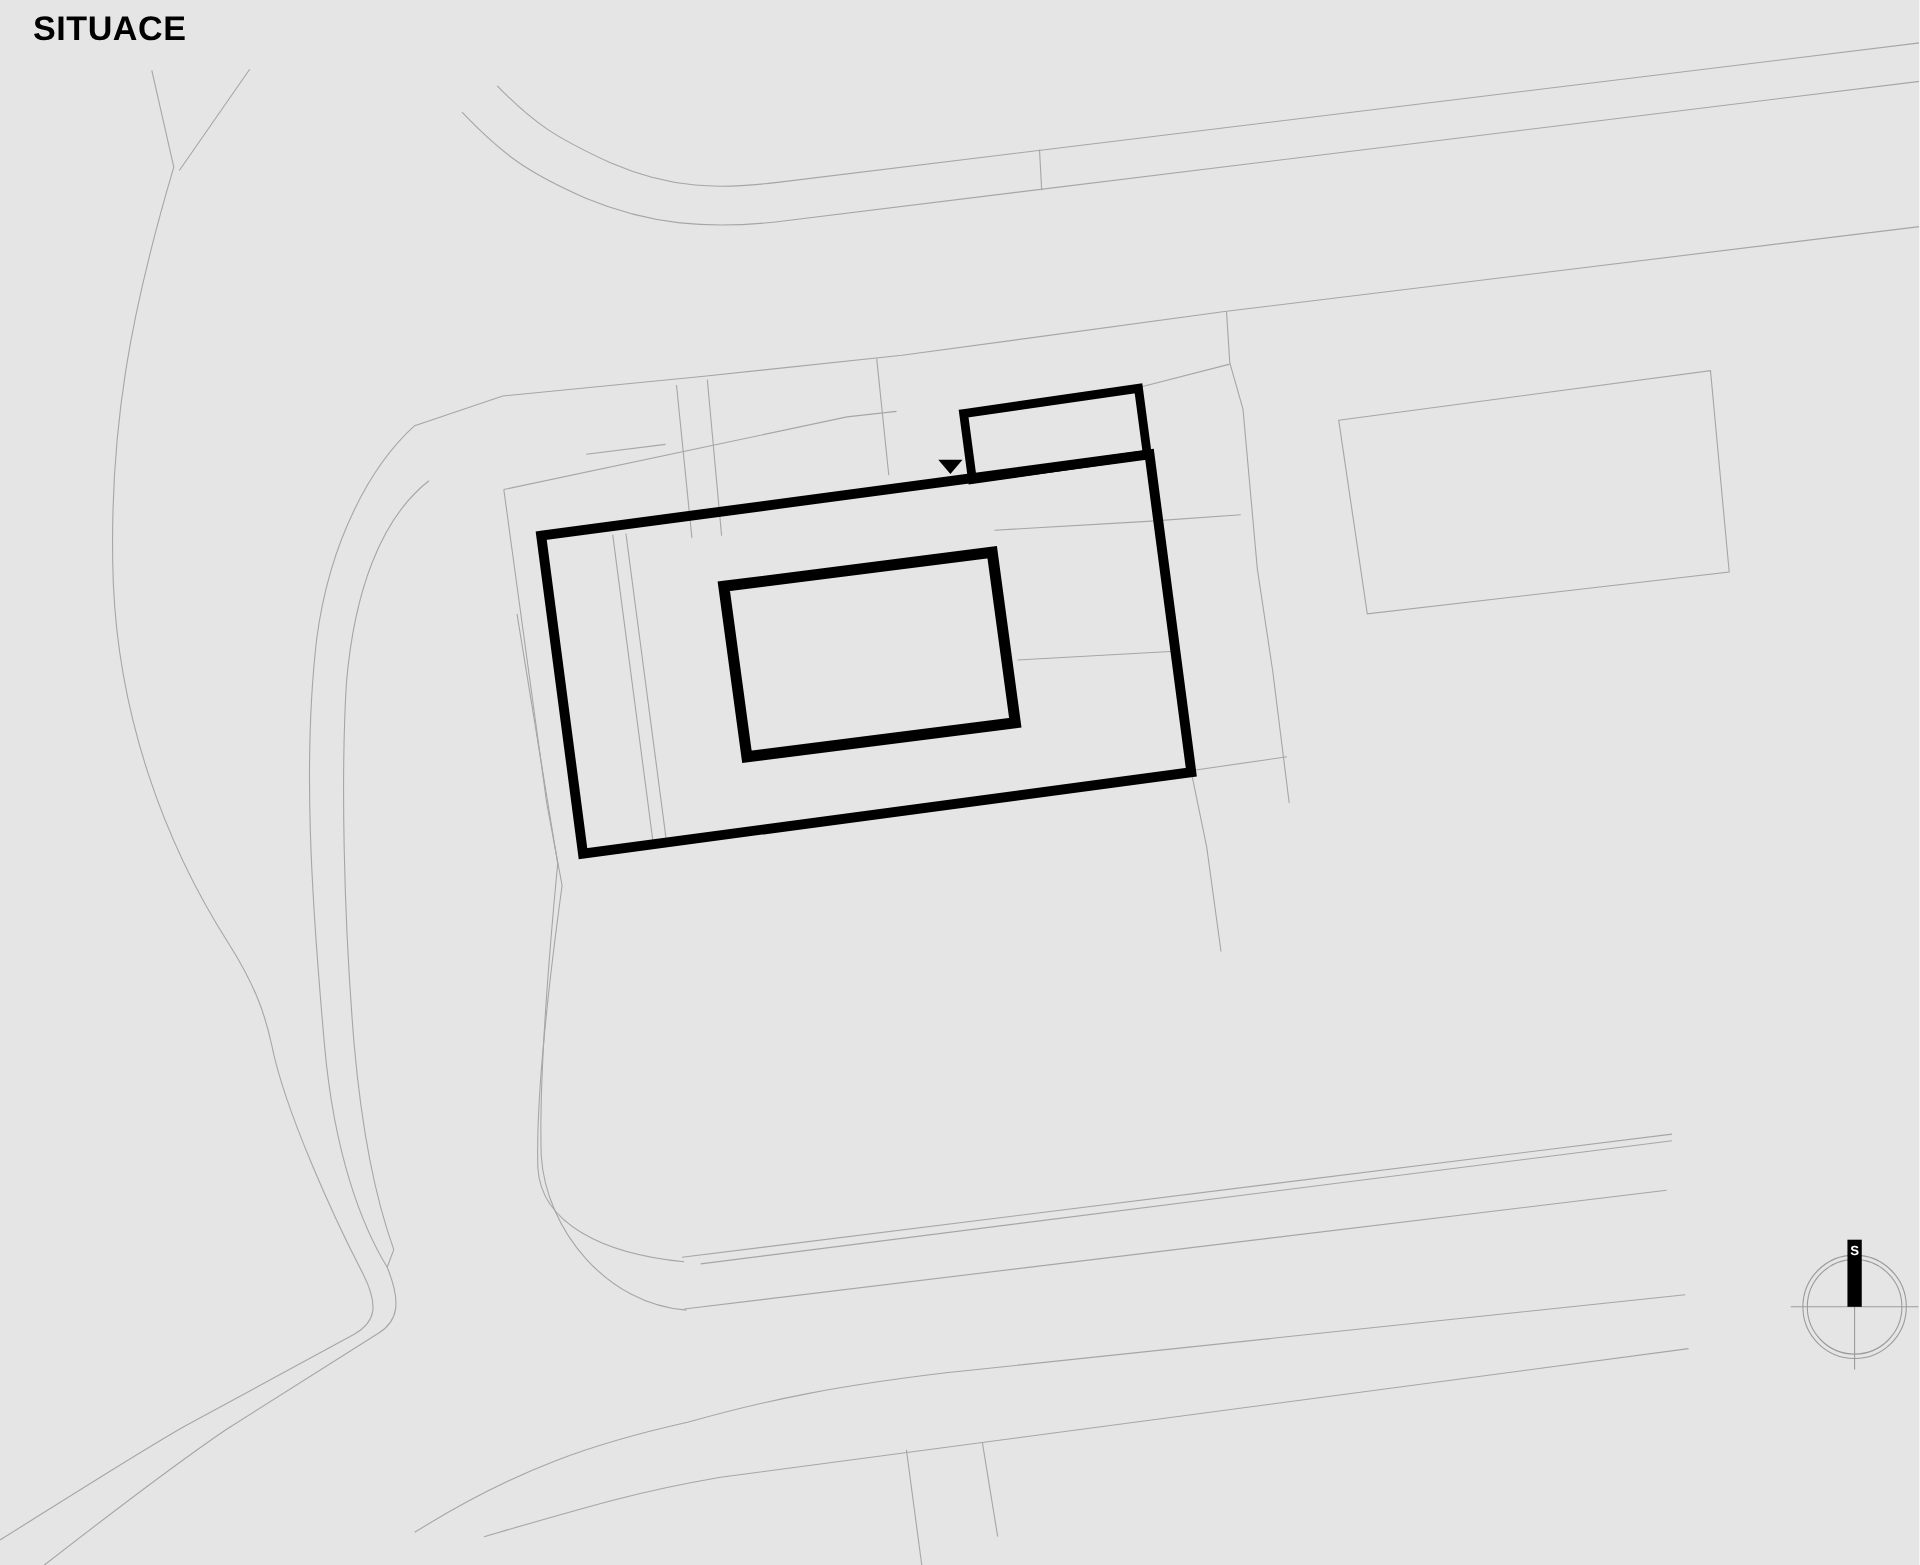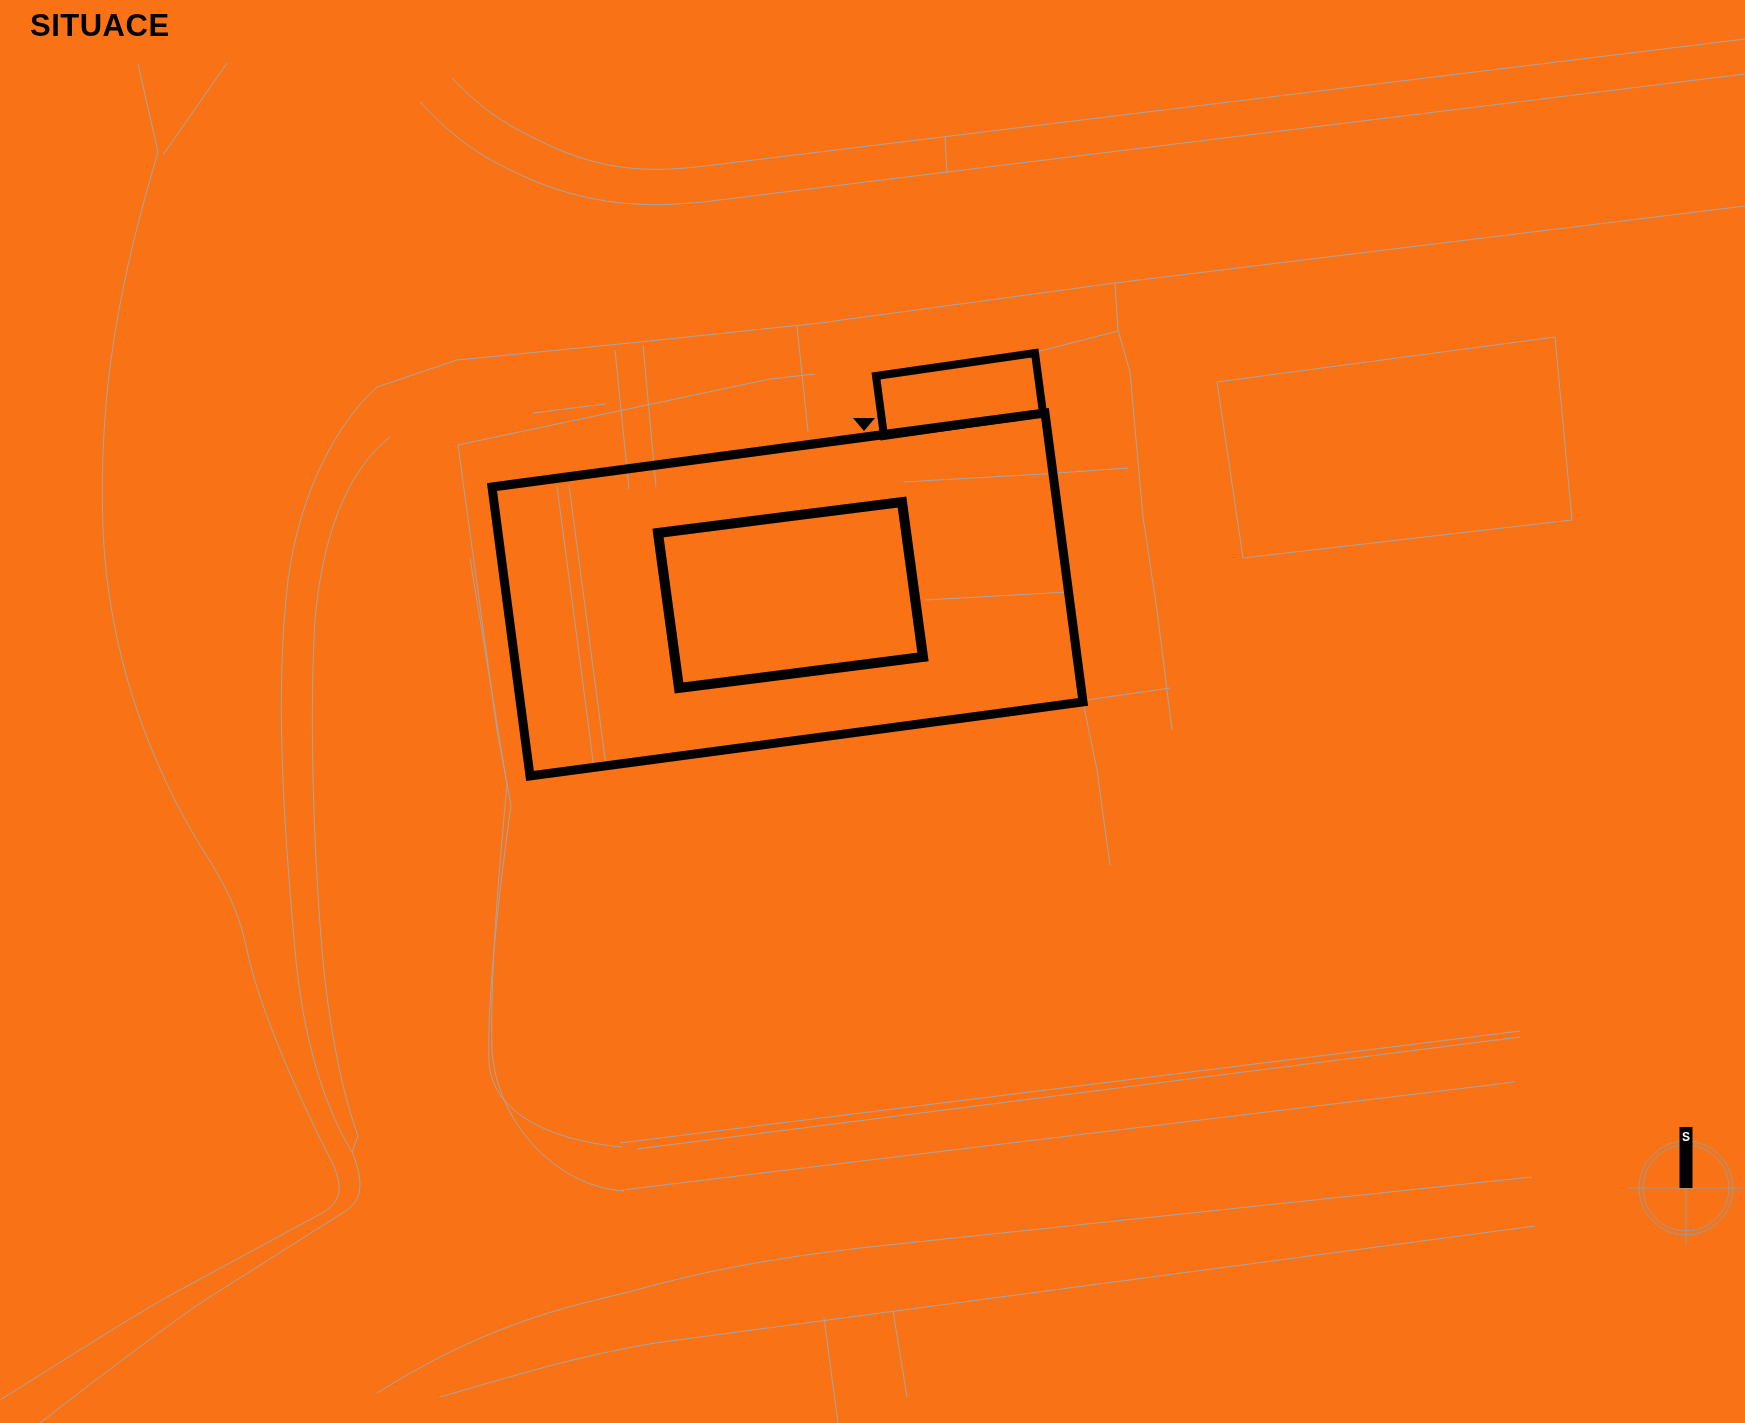--- a/index.html
+++ b/index.html
@@ -1,16 +1,16 @@
 <!DOCTYPE html>
 <html><head>
 <meta charset="utf-8">
 <style>
   html,body{margin:0;padding:0;background:#ffffff;}
-  .sheet{position:relative;width:1745px;height:1423px;background:#f97316;overflow:hidden;
+  .sheet{position:relative;width:1745px;height:1423px;background:#e5e5e5;overflow:hidden;
          font-family:"Liberation Sans", sans-serif;}
   .plan-title{position:absolute;left:30px;top:8px;font-size:31px;font-weight:bold;
               letter-spacing:0.5px;color:#000;}
   svg{position:absolute;left:0;top:0;}
   .ln{fill:none;stroke:#a6a6a6;stroke-width:1;}
   .bold-wall{fill:none;stroke:#000000;stroke-width:9;}
   .bold-wall-inner{fill:none;stroke:#000000;stroke-width:10;}
   .bold-wall-small{fill:none;stroke:#000000;stroke-width:8;}
   .solid{fill:#000000;stroke:none;}
   .compass-ln{fill:none;stroke:#9b9b9b;stroke-width:1;}

